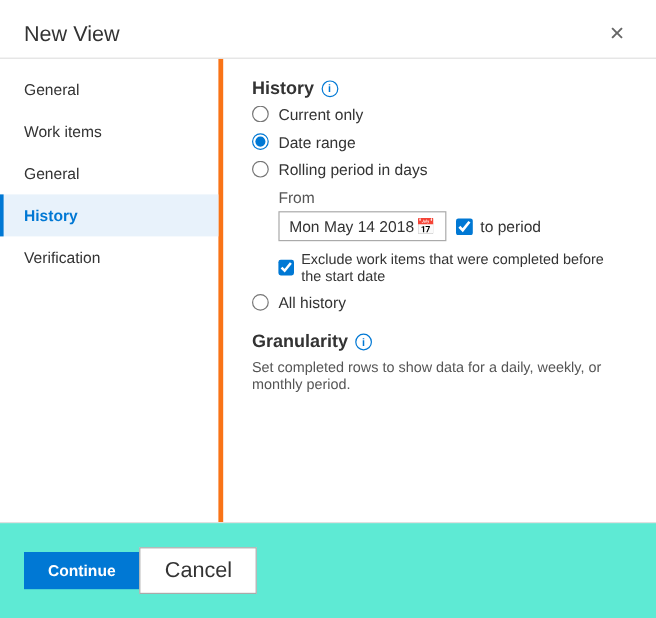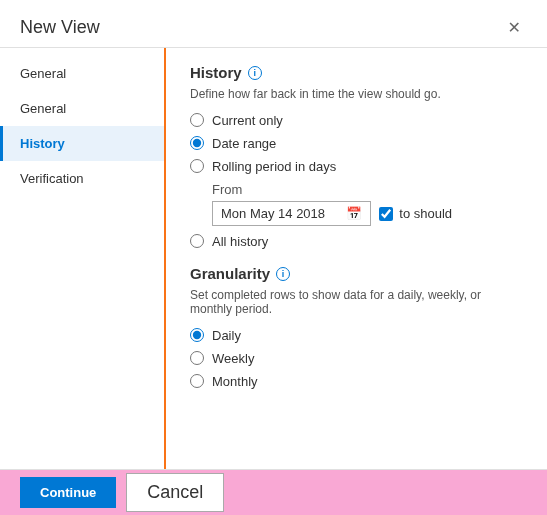--- a/index.html
+++ b/index.html
@@ -40,22 +40,22 @@
       font-size: 16px;
       color: #666;
       padding: 2px 6px;
     }
     .dialog-body {
       display: flex;
       flex: 1;
       overflow: hidden;
     }
     .sidebar {
-      width: 166px;
-      border-right: 2px solid #f97316;
+      width: 186px;
+      border-right: 4px solid #f97316;
       padding: 8px 0;
     }
     .sidebar-item {
       padding: 10px 20px;
       cursor: pointer;
       color: #333;
       font-size: 13px;
     }
     .sidebar-item.active {
       background: #e8f2fb;
@@ -131,21 +131,21 @@
       align-items: center;
       gap: 8px;
       margin-bottom: 8px;
     }
     .date-input {
       display: flex;
       align-items: center;
       border: 1px solid #aaa;
       padding: 4px 8px;
       background: #fff;
-      gap: 21px;
+      gap: 2px;
       font-size: 13px;
       color: #333;
     }
     .calendar-icon {
       font-size: 13px;
       color: #555;
     }
     .to-present-check {
       display: flex;
       align-items: center;
@@ -174,24 +174,23 @@
     .exclude-label {
       font-size: 12px;
       color: #333;
     }
     .granularity-section {
       margin-top: 16px;
     }
     .dialog-footer {
       display: flex;
       align-items: center;
-      gap: 10px;
-      padding: 3px 20px;
+      padding: 20px 20px;
       border-top: 1px solid #e0e0e0;
-      background: #f9a8d4;
+      background: #5eead4;
     }
     .btn-primary {
       background: #0078d4;
       color: #fff;
       border: none;
       padding: 8px 20px;
       cursor: pointer;
       font-size: 13px;
       font-weight: 600;
     }
@@ -211,32 +210,32 @@
 
   <div class="dialog-header">
     <span class="dialog-title">New View</span>
     <button class="close-btn">✕</button>
   </div>
 
   <div class="dialog-body">
 
     <div class="sidebar">
       <div class="sidebar-item">General</div>
+      <div class="sidebar-item">Work items</div>
       <div class="sidebar-item">General</div>
       <div class="sidebar-item active">History</div>
       <div class="sidebar-item">Verification</div>
     </div>
 
     <div class="main-content">
 
       <div class="section-title">
         <span>History</span>
         <span class="info-icon">i</span>
       </div>
-      <div class="section-desc">Define how far back in time the view should go.</div>
 
       <div class="radio-group">
 
         <div class="radio-item">
           <input type="radio" name="history" id="current-only" style="">
           <label for="current-only">Current only</label>
         </div>
 
         <div class="radio-item">
           <input type="radio" name="history" id="date-range" checked="" style="">
@@ -251,52 +250,42 @@
 
       <div class="date-range-content">
         <div class="from-label">From</div>
         <div class="date-row">
           <div class="date-input">
             <span>Mon May 14 2018</span>
             <span class="calendar-icon">📅</span>
           </div>
           <div class="to-present-check">
             <input type="checkbox" id="to-present" checked="" style="">
-            <label for="to-present">to should</label>
+            <label for="to-present">to period</label>
           </div>
+        </div>
+        <div class="exclude-row">
+          <input type="checkbox" id="exclude" checked="" style="">
+          <label for="exclude" class="exclude-label">Exclude work items that were completed before the start date</label>
         </div>
       </div>
 
       <div class="radio-group" style="margin-top:8px;">
         <div class="radio-item">
           <input type="radio" name="history" id="all-history" style="">
           <label for="all-history">All history</label>
         </div>
       </div>
 
       <div class="granularity-section">
         <div class="section-title">
           <span>Granularity</span>
           <span class="info-icon">i</span>
         </div>
         <div class="section-desc">Set completed rows to show data for a daily, weekly, or monthly period.</div>
-        <div class="radio-group">
-          <div class="radio-item">
-            <input type="radio" name="granularity" id="daily" checked="" style="">
-            <label for="daily">Daily</label>
-          </div>
-          <div class="radio-item">
-            <input type="radio" name="granularity" id="weekly" style="">
-            <label for="weekly">Weekly</label>
-          </div>
-          <div class="radio-item">
-            <input type="radio" name="granularity" id="monthly" style="">
-            <label for="monthly">Monthly</label>
-          </div>
-        </div>
       </div>
     </div>
   </div>
 
   <div class="dialog-footer">
     <button class="btn-primary">Continue</button>
     <button class="btn-secondary">Cancel</button>
   </div>
 </div>
 

